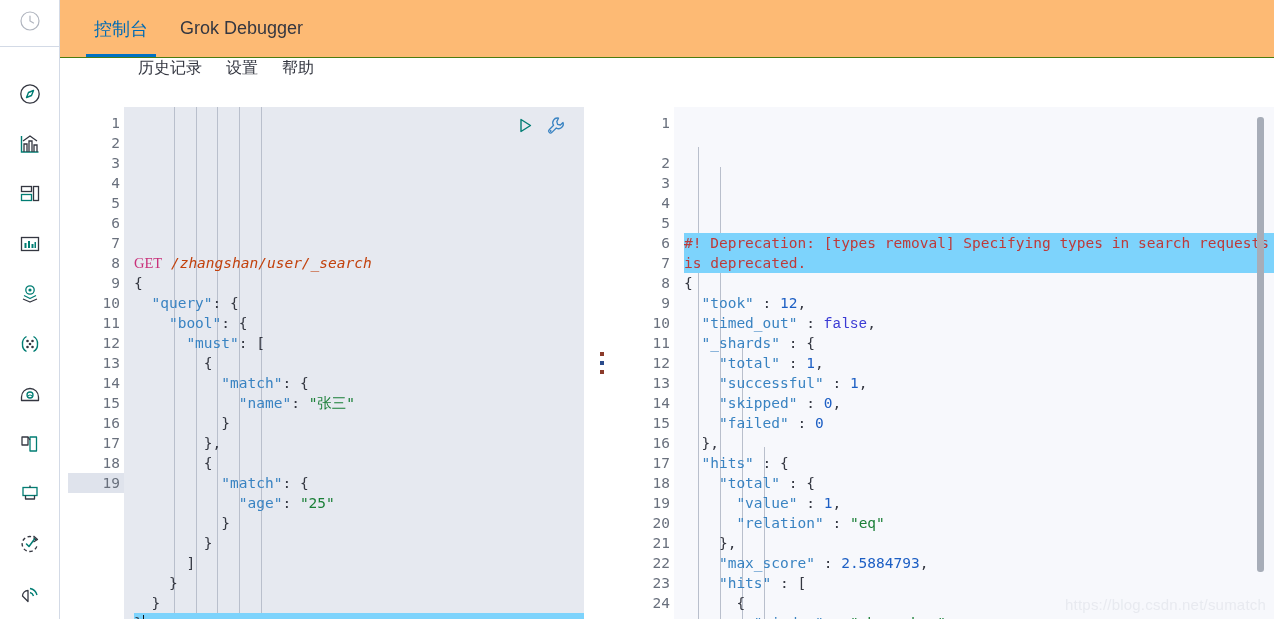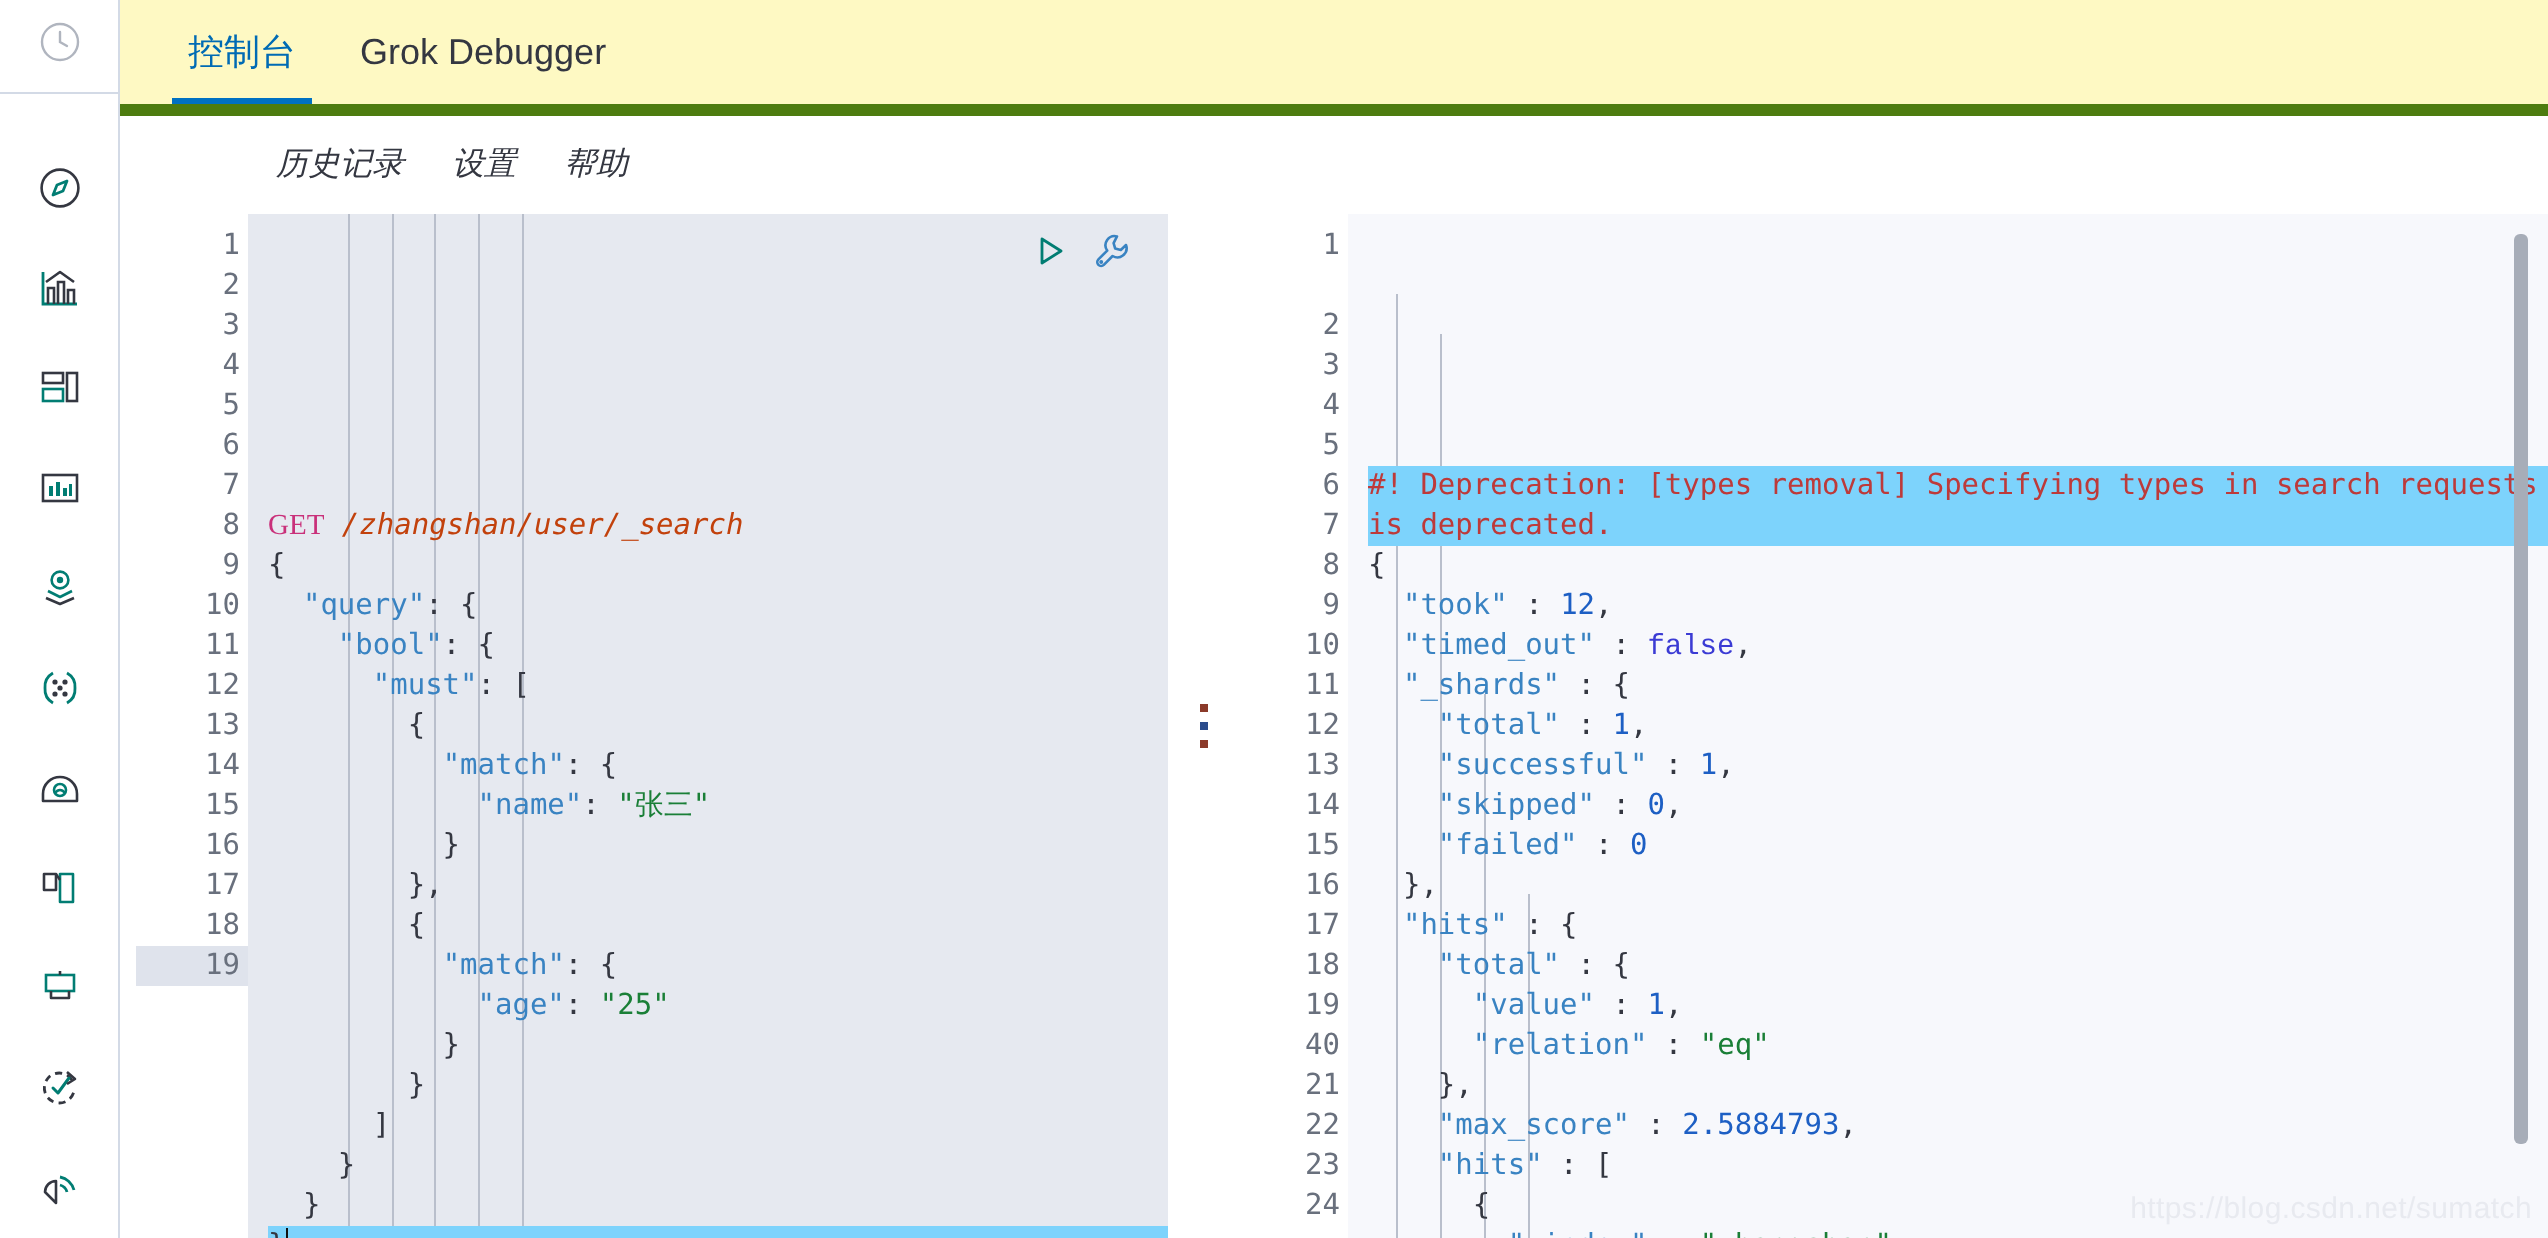--- a/index.html
+++ b/index.html
@@ -31,43 +31,42 @@
   }
   .nav-item svg { display: block; }
 
   
   .main { flex: 1 1 auto; display: flex; flex-direction: column; height: 619px; min-width: 0; }
 
   .tabbar {
     height: 58px; flex: 0 0 58px;
     display: flex; align-items: stretch;
     padding-left: 18px;
-    border-bottom: 6px solid #4d7c0f;
-    background: #fef9c3;
+    border-bottom: 1px solid #4d7c0f;
+    background: #fdba74;
   }
   .tab {
     display: flex; align-items: center;
     padding: 0 16px;
     font-size: 18px;
     color: #343741;
     position: relative;
     white-space: nowrap;
   }
   .tab.active { color: #006bb4; font-weight: 400; }
   .tab.active::after {
     content: ""; position: absolute; left: 8px; right: 8px; bottom: 0;
     height: 3px; background: #0071c2;
   }
 
   .subnav {
     height: 49px; flex: 0 0 49px;
-    display: flex; align-items: center;
+    display: flex; 
     padding-left: 78px; gap: 24px;
     background: #ffffff;
-    font-style: italic;
   }
   .subnav-item { font-size: 16px; color: #343741; white-space: nowrap; }
 
   
   .console {
     flex: 1 1 auto;
     display: flex;
     position: relative;
     min-height: 0;
     background: #ffffff;
@@ -408,21 +407,21 @@
             <div class="gln">10<span class="fold">▴</span></div>
             <div class="gln">11<span class="fold">▾</span></div>
             <div class="gln">12<span class="fold">▾</span></div>
             <div class="gln">13</div>
             <div class="gln">14</div>
             <div class="gln">15<span class="fold">▴</span></div>
             <div class="gln">16</div>
             <div class="gln">17<span class="fold">▾</span></div>
             <div class="gln">18<span class="fold">▾</span></div>
             <div class="gln">19</div>
-            <div class="gln">40</div>
+            <div class="gln">20</div>
             <div class="gln">21</div>
             <div class="gln">22</div>
             <div class="gln">23<span class="fold">▾</span></div>
             <div class="gln">24</div>
           </div>
         <div class="code code-res" id="res-code">
           <span class="iguide" style="left:24px; top:40px"></span>
           <span class="iguide" style="left:46px; top:60px"></span>
           <span class="iguide" style="left:68px; top:240px"></span>
           <span class="iguide" style="left:90px; top:340px"></span>

